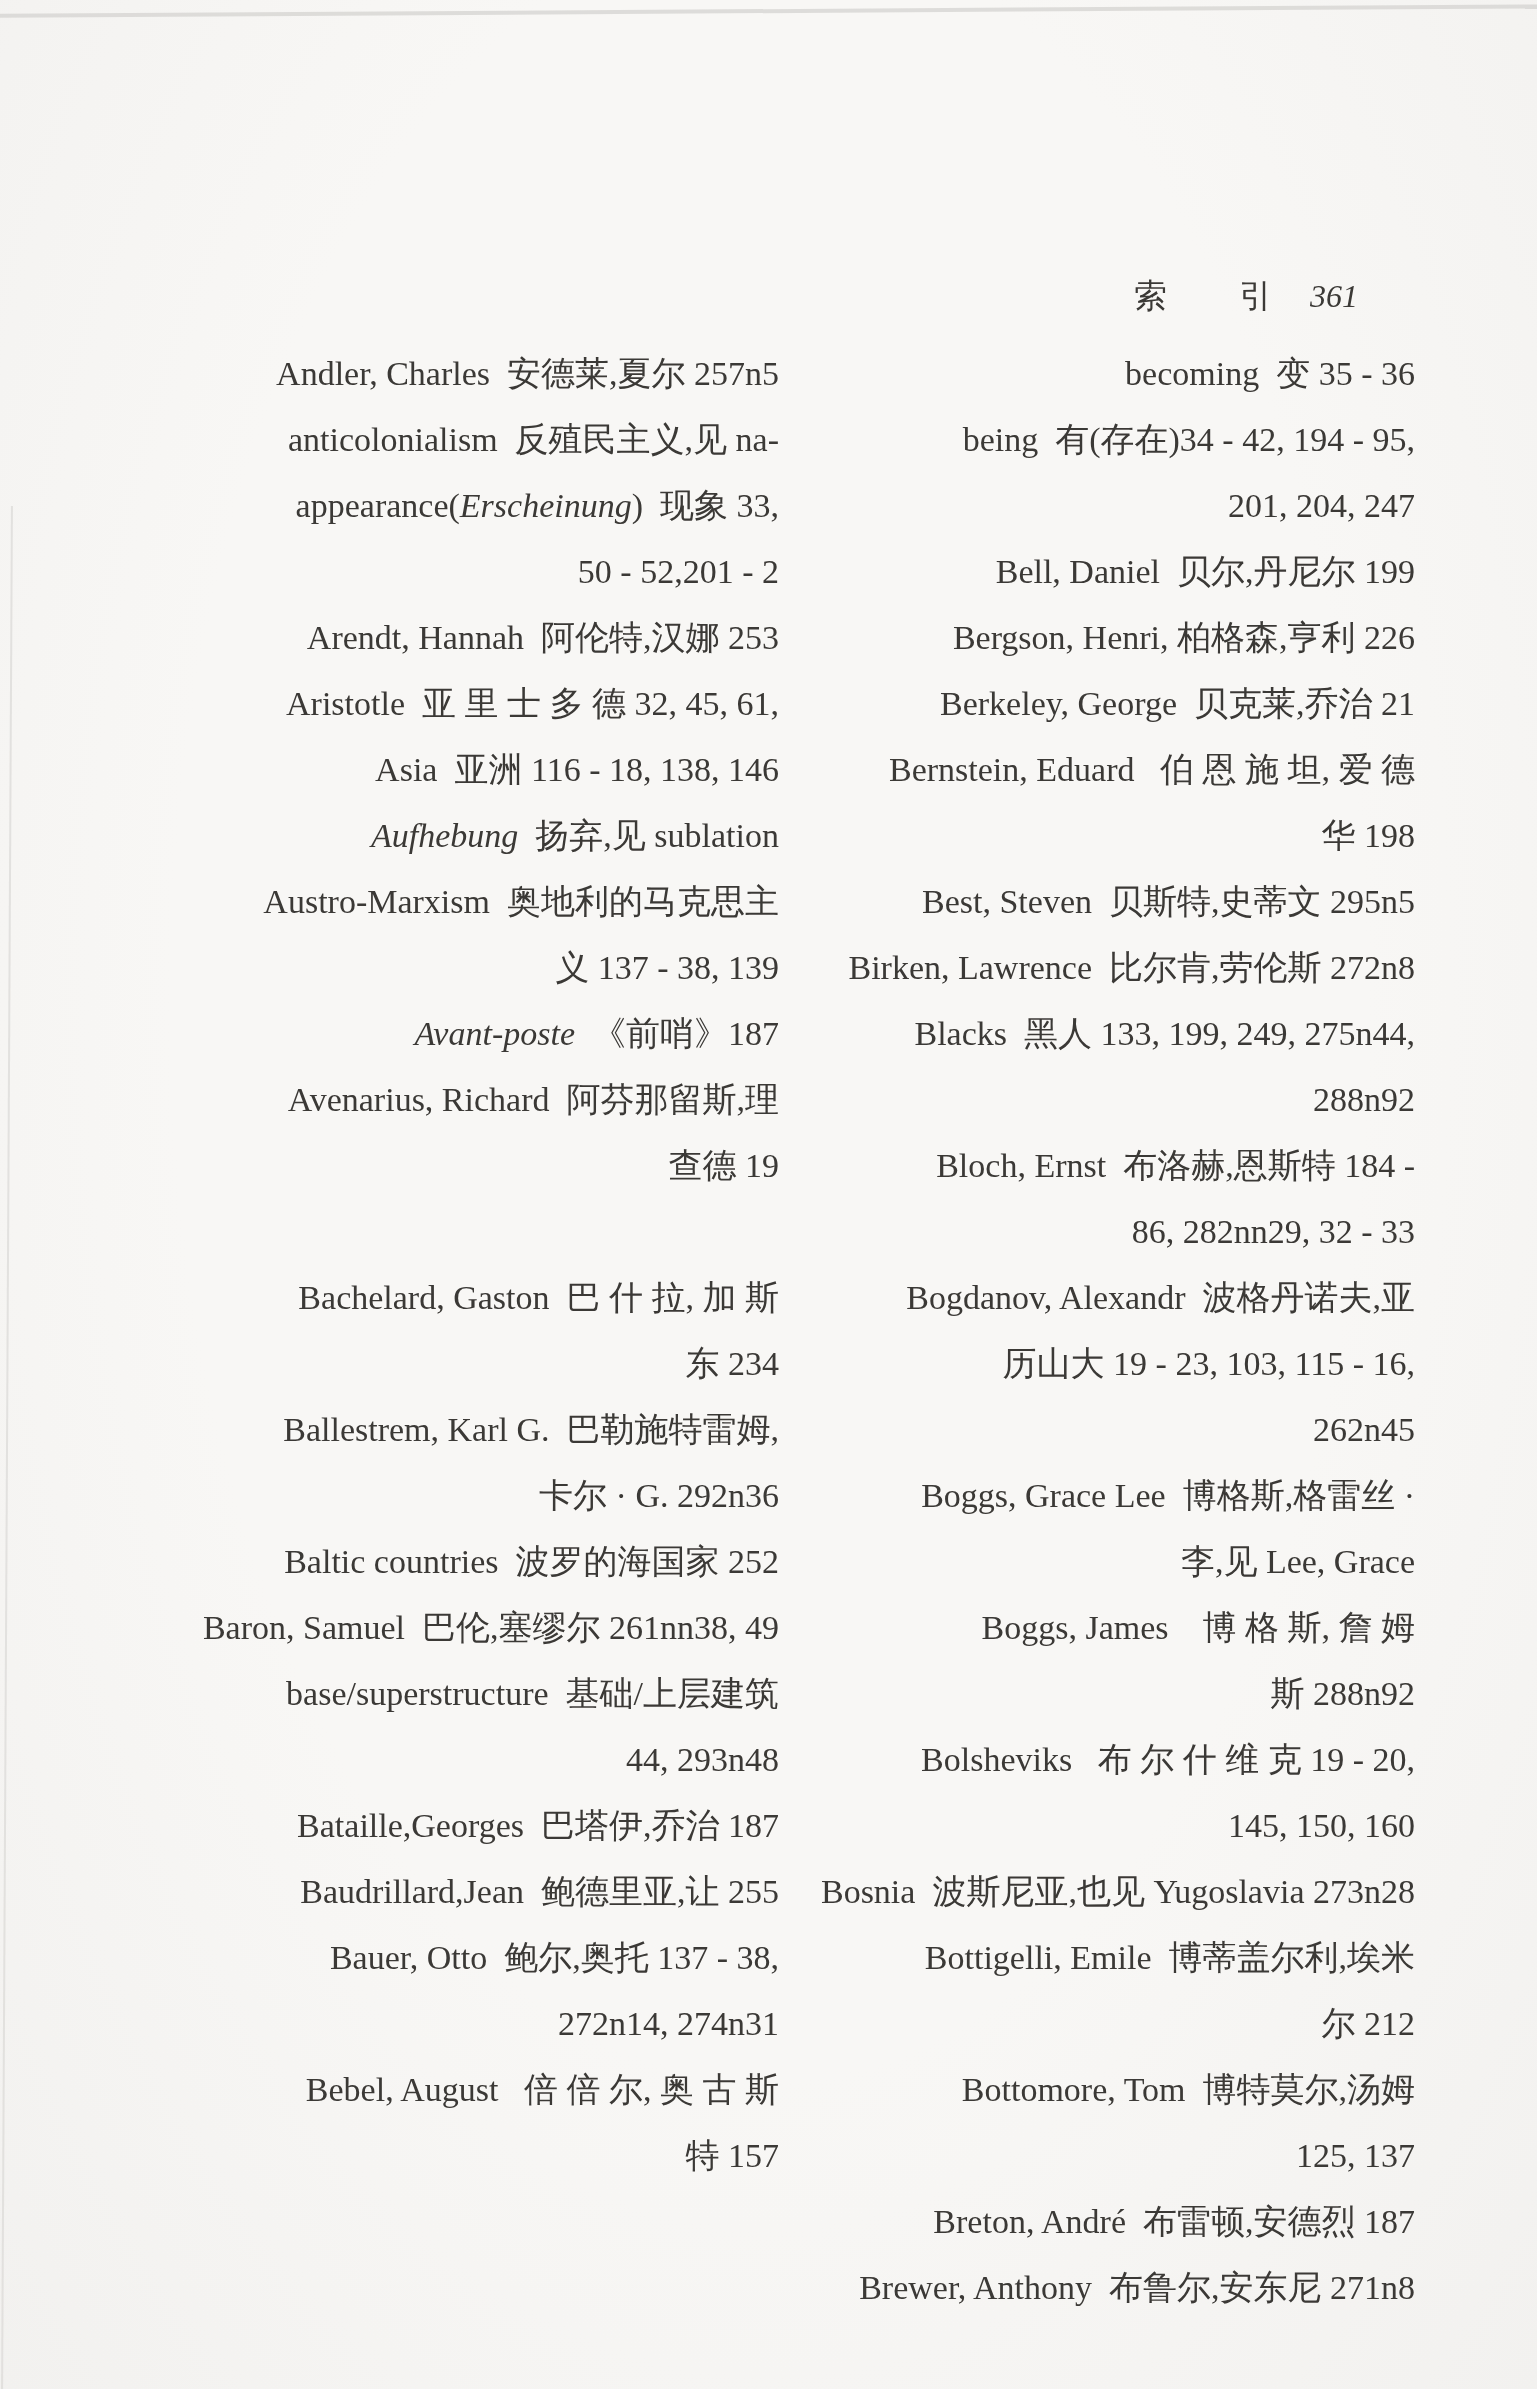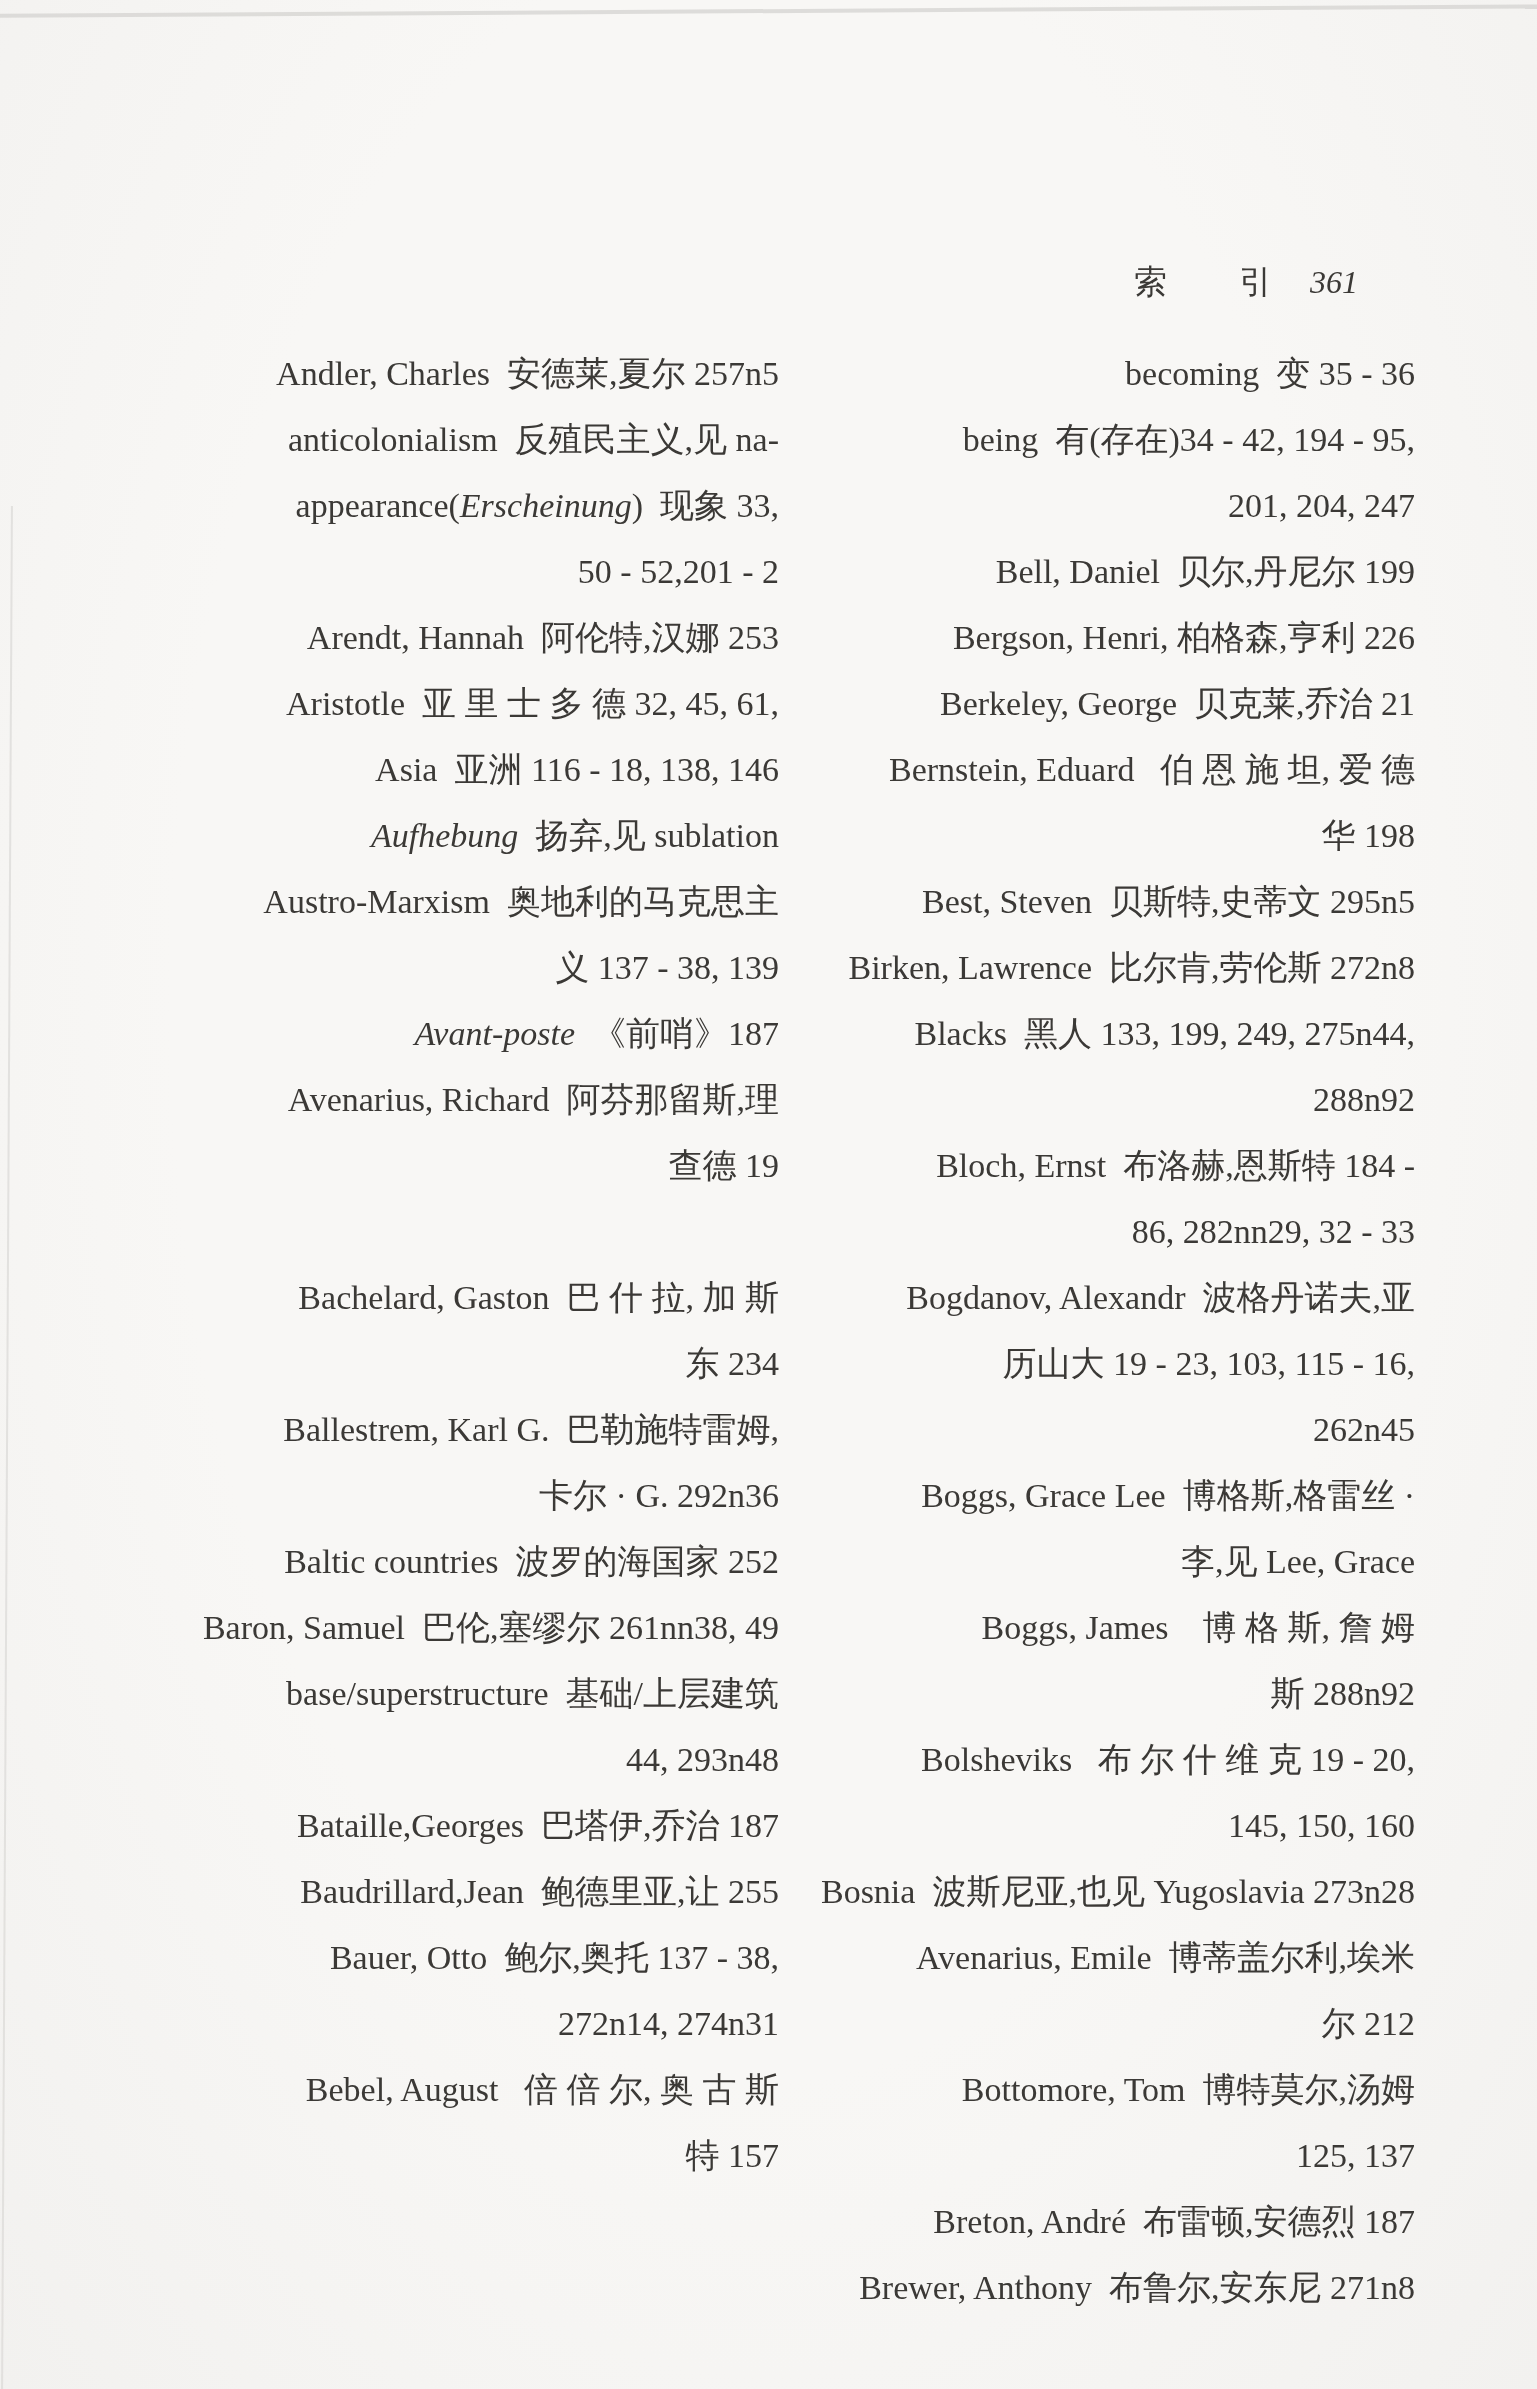--- a/index.html
+++ b/index.html
@@ -42,21 +42,21 @@
     top: 506px;
     width: 1.8px;
     height: 1887px;
     background: #dddcd9;
     transform: rotate(0.3deg);
     opacity: 0.8;
   }
   .page-header {
     position: absolute;
     left: 1101px;
-    top: 212px;
+    top: 226px;
     font-size: 33px;
     line-height: 47px;
     white-space: pre;
   }
   .index-title {
     letter-spacing: 1.8px;
   }
   .folio {
     font-style: italic;
     margin-left: 36px;
@@ -137,21 +137,21 @@
       <div class="line"><span>Bogdanov, Alexandr  波格丹诺夫,亚</span></div>
       <div class="line indent"><span>历山大 19 - 23, 103, 115 - 16,</span></div>
       <div class="line indent"><span>262n45</span></div>
       <div class="line"><span>Boggs, Grace Lee  博格斯,格雷丝 ·</span></div>
       <div class="line indent"><span>李,见 Lee, Grace</span></div>
       <div class="line"><span>Boggs, James    博 格 斯, 詹 姆</span></div>
       <div class="line indent"><span>斯 288n92</span></div>
       <div class="line"><span>Bolsheviks   布 尔 什 维 克 19 - 20,</span></div>
       <div class="line indent"><span>145, 150, 160</span></div>
       <div class="line"><span>Bosnia  波斯尼亚,也见 Yugoslavia 273n28</span></div>
-      <div class="line"><span>Avenarius, Emile  博蒂盖尔利,埃米</span></div>
+      <div class="line"><span>Bottigelli, Emile  博蒂盖尔利,埃米</span></div>
       <div class="line indent"><span>尔 212</span></div>
       <div class="line"><span>Bottomore, Tom  博特莫尔,汤姆</span></div>
       <div class="line indent"><span>125, 137</span></div>
       <div class="line"><span>Breton, André  布雷顿,安德烈 187</span></div>
       <div class="line"><span>Brewer, Anthony  布鲁尔,安东尼 271n8</span></div>
     </main>
 </div>
 
 
 </body></html>

